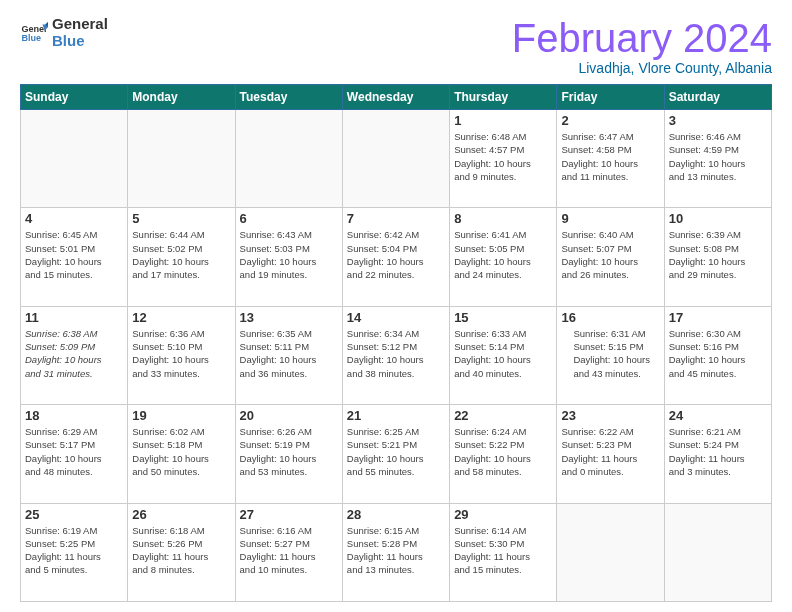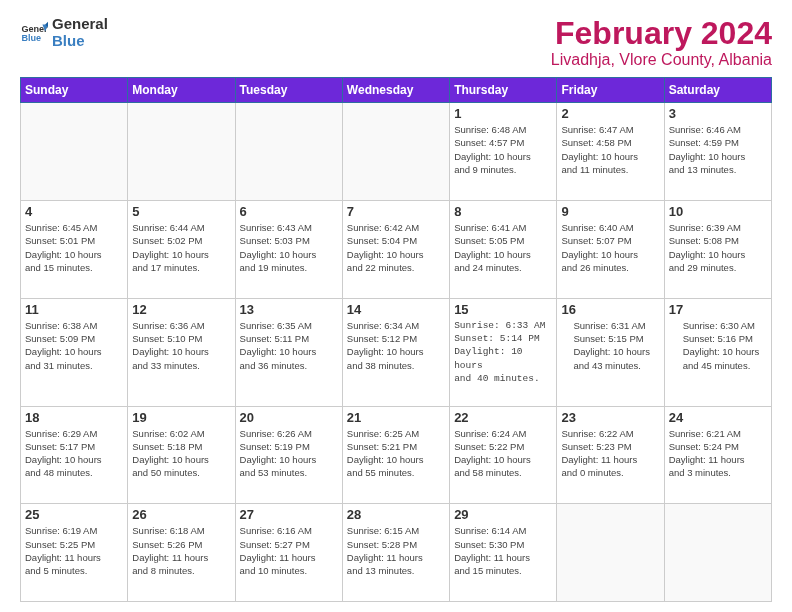--- a/index.html
+++ b/index.html
@@ -29,38 +29,38 @@
       gap: 4px;
     }
     .logo-icon {
       width: 28px;
       height: 28px;
     }
     .title-block {
       text-align: right;
     }
     .main-title {
-      font-size: 32px;
-      font-weight: bold;
-      color: #be185d;
+      font-size: 40px;
+      font-weight: normal;
+      color: #8b5cf6;
       line-height: 1.1;
     }
     .subtitle {
-      font-size: 16px;
-      color: #be185d;
+      font-size: 14px;
+      color: #0369a1;
     }
     .calendar {
       flex: 1;
       border: 1px solid #ccc;
       border-collapse: collapse;
       width: 100%;
       table-layout: fixed;
     }
     .calendar th {
-      background-color: #6d28d9;
+      background-color: #0f766e;
       color: #fff;
       font-size: 12px;
       font-weight: bold;
       padding: 5px 4px;
       text-align: left;
       border: 1px solid #2e6da0;
     }
     .calendar td {
       border: 1px solid #ccc;
       vertical-align: top;
@@ -196,21 +196,21 @@
             <div class="day-number">10</div>
             <div class="day-info" style="white-space: pre-line;">Sunrise: 6:39 AM
 Sunset: 5:08 PM
 Daylight: 10 hours
 and 29 minutes.</div>
           </td>
         </tr>
         <tr>
           <td>
             <div class="day-number">11</div>
-            <div class="day-info" style="white-space: pre-line;">Sunrise: 6:38 AM
+            <div class="day-info" style="white-space: pre-line; font-style: italic;">Sunrise: 6:38 AM
 Sunset: 5:09 PM
 Daylight: 10 hours
 and 31 minutes.</div>
           </td>
           <td>
             <div class="day-number">12</div>
             <div class="day-info" style="white-space: pre-line;">Sunrise: 6:36 AM
 Sunset: 5:10 PM
 Daylight: 10 hours
 and 33 minutes.</div>
@@ -224,35 +224,35 @@
           </td>
           <td>
             <div class="day-number">14</div>
             <div class="day-info" style="white-space: pre-line;">Sunrise: 6:34 AM
 Sunset: 5:12 PM
 Daylight: 10 hours
 and 38 minutes.</div>
           </td>
           <td>
             <div class="day-number">15</div>
-            <div class="day-info" style="white-space: pre-line; font-family: Liberation Mono, monospace;">Sunrise: 6:33 AM
+            <div class="day-info" style="white-space: pre-line;">Sunrise: 6:33 AM
 Sunset: 5:14 PM
 Daylight: 10 hours
 and 40 minutes.</div>
           </td>
           <td>
             <div class="day-number">16</div>
             <div class="day-info" style="white-space: pre-line; margin-left: 12px;">Sunrise: 6:31 AM
 Sunset: 5:15 PM
 Daylight: 10 hours
 and 43 minutes.</div>
           </td>
           <td>
             <div class="day-number">17</div>
-            <div class="day-info" style="white-space: pre-line; margin-left: 14px;">Sunrise: 6:30 AM
+            <div class="day-info" style="white-space: pre-line;">Sunrise: 6:30 AM
 Sunset: 5:16 PM
 Daylight: 10 hours
 and 45 minutes.</div>
           </td>
         </tr>
         <tr>
           <td>
             <div class="day-number">18</div>
             <div class="day-info" style="white-space: pre-line;">Sunrise: 6:29 AM
 Sunset: 5:17 PM

